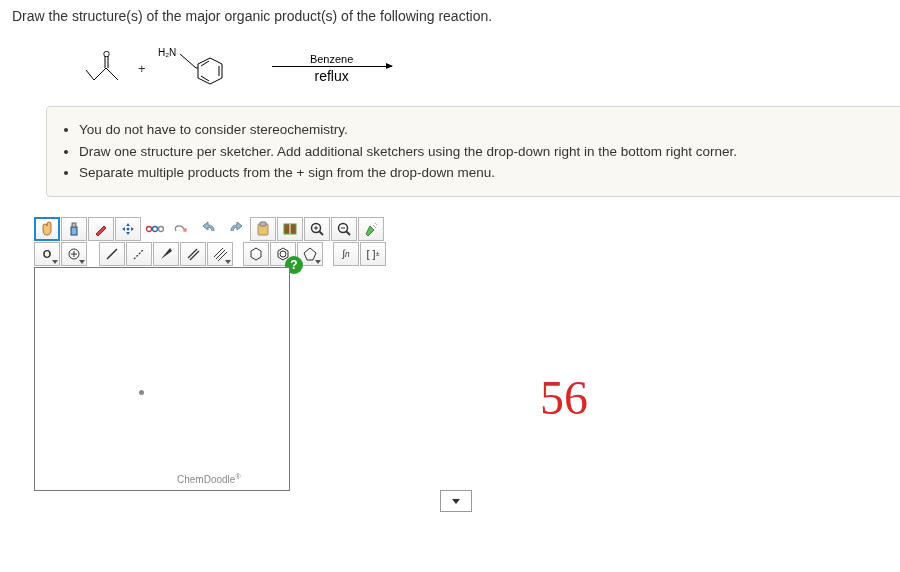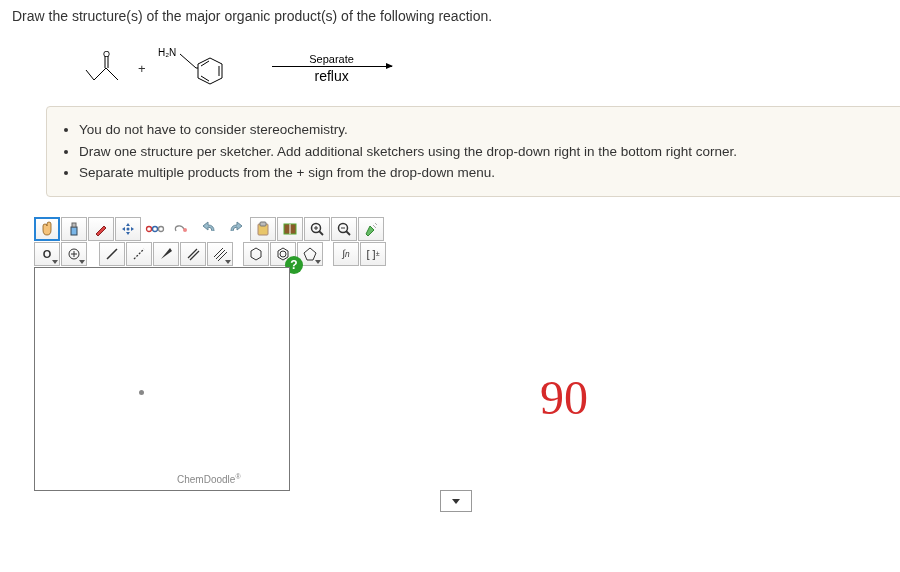--- a/index.html
+++ b/index.html
@@ -54,21 +54,21 @@
     <svg width="76" height="44">
       <text x="2" y="10" font-size="10" fill="#000">H₂N</text>
       <line x1="24" y1="8" x2="40" y2="22" stroke="#000" stroke-width="1"></line>
       <polygon points="54,12 66,18 66,32 54,38 42,32 42,18" fill="none" stroke="#000" stroke-width="1"></polygon>
       <line x1="40" y1="22" x2="42" y2="22" stroke="#000" stroke-width="1"></line>
       <line x1="45" y1="20" x2="53" y2="15" stroke="#000" stroke-width="1"></line>
       <line x1="63" y1="20" x2="63" y2="30" stroke="#000" stroke-width="1"></line>
       <line x1="53" y1="35" x2="45" y2="30" stroke="#000" stroke-width="1"></line>
     </svg>
     <div class="arrow-group">
-      <div class="arrow-top">Separate</div>
+      <div class="arrow-top">Benzene</div>
       <div class="arrow"></div>
       <div class="arrow-bottom">reflux</div>
     </div>
   </div>
 
   <div class="instructions">
     <ul>
       <li>You do not have to consider stereochemistry.</li>
       <li>Draw one structure per sketcher. Add additional sketchers using the drop-down right in the bottom right corner.</li>
       <li>Separate multiple products from the + sign from the drop-down menu.</li>
@@ -231,13 +231,13 @@
         <div class="chemdoodle"><span>ChemDoodle</span><sup>®</sup></div>
       </div>
     </div>
   </div>
 </div>
 
 <div class="dropdown">
   <span class="caret"></span>
 </div>
 
-<div class="annotation">90</div>
+<div class="annotation">56</div>
 
 </body></html>

